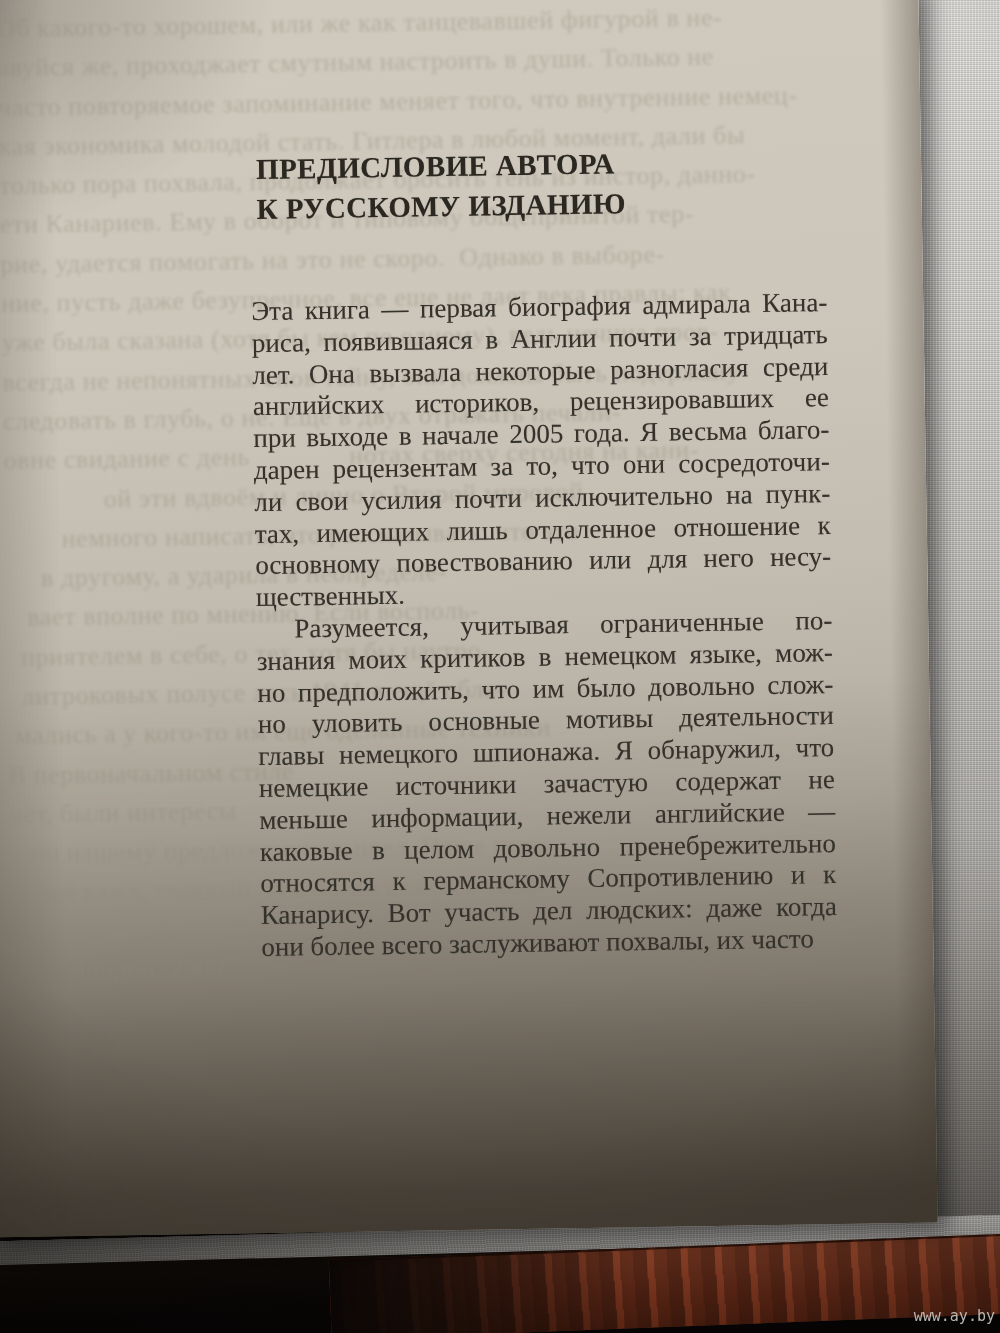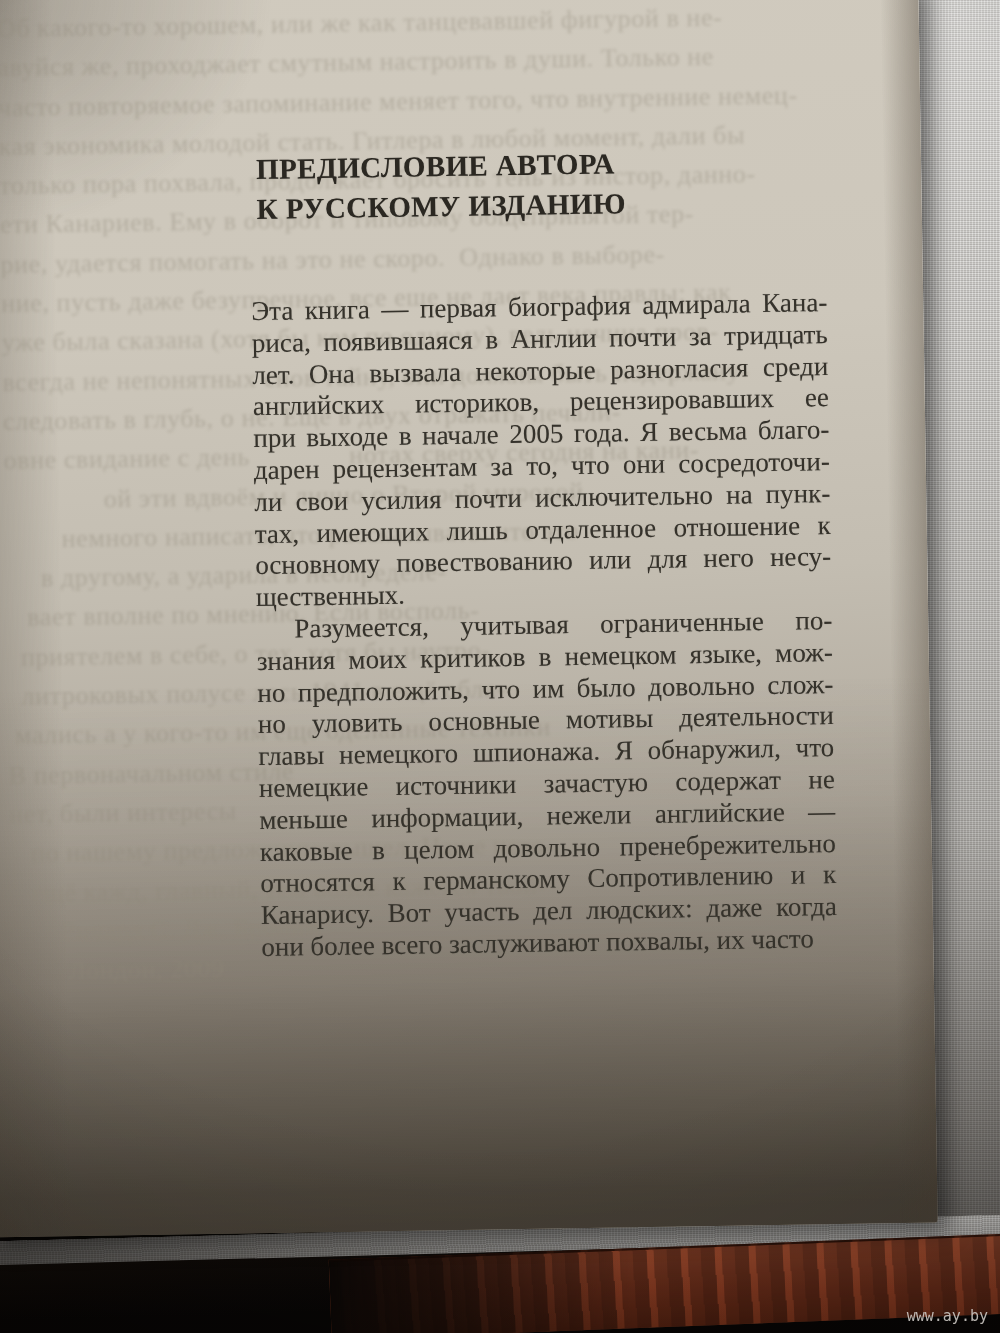--- a/index.html
+++ b/index.html
@@ -52,21 +52,21 @@
     text-shadow:0 0 1px rgba(43,40,34,.35);}
   .bodytext{position:absolute;left:280px;top:307px;width:576px;z-index:3;color:#35322b;
     font-size:27px;}
   .bline{height:31.8px;line-height:31.8px;text-align:justify;text-align-last:justify;
     text-shadow:0 0 1px rgba(53,50,43,.3);}
   .bline.last{text-align-last:left;}
   .bline.ind{padding-left:38px;}
   
   .vignette{position:absolute;inset:0;z-index:6;pointer-events:none;
     background:radial-gradient(120% 90% at 48% 36%, rgba(0,0,0,0) 55%, rgba(0,0,0,.16) 82%, rgba(0,0,0,.34) 100%);}
-  .watermark{position:absolute;right:12px;top:1307px;z-index:7;
+  .watermark{position:absolute;right:5px;top:1307px;z-index:7;
     font-family:"DejaVu Sans Mono", monospace;font-size:15px;color:#ccc8c3;opacity:.9;}
 </style>
 </head>
 <body>
 
 <div class="scene">
 
   <div class="fabric-right weave">
     <div class="shade"></div>
   </div>

